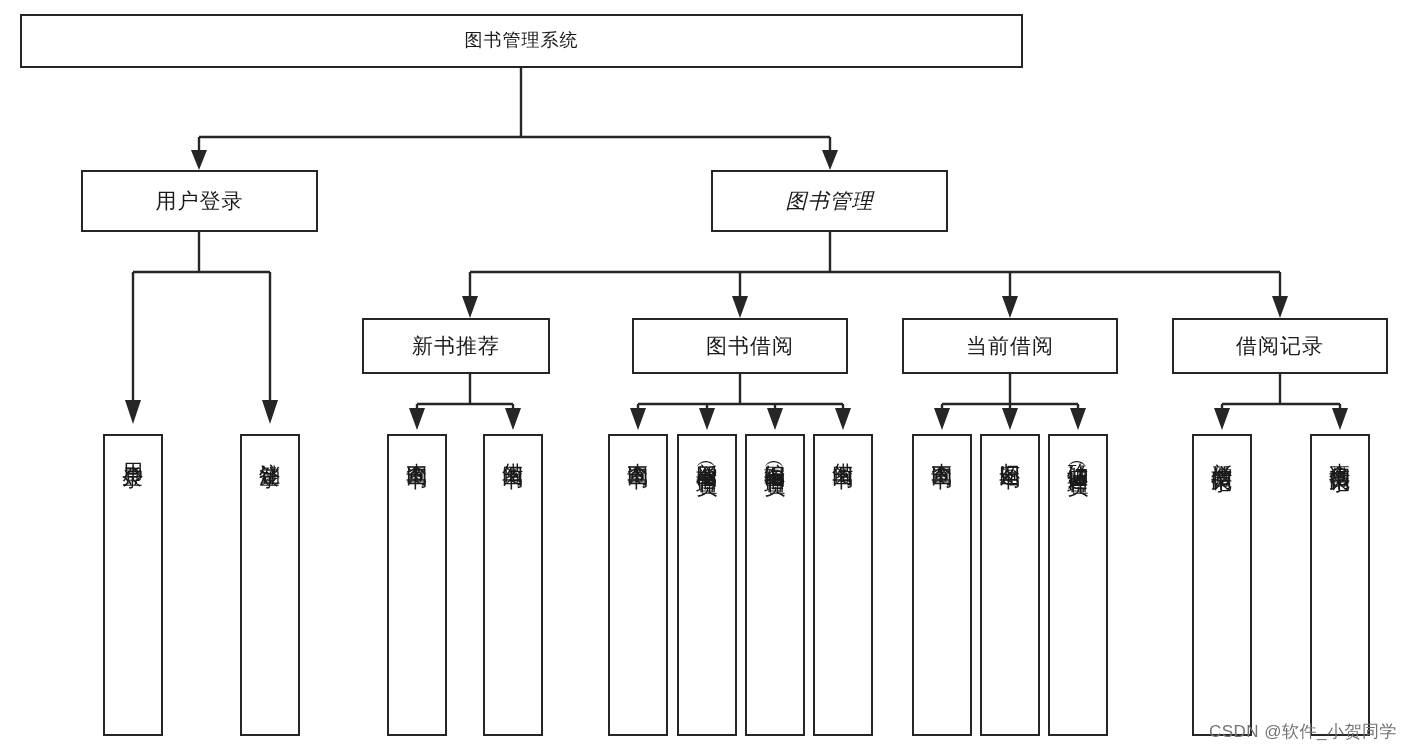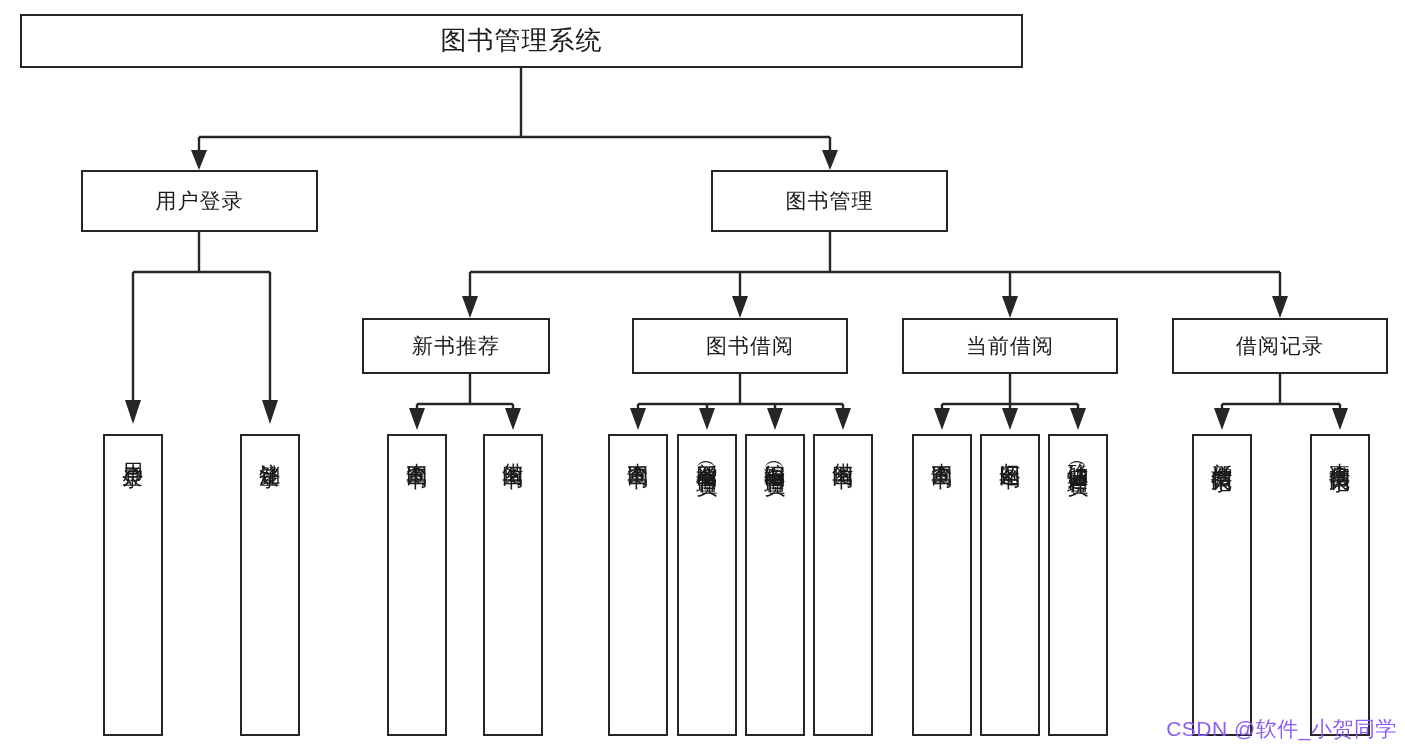--- a/index.html
+++ b/index.html
@@ -34,21 +34,22 @@
     display: block;
     text-align: center;
     line-height: 1.15;
     white-space: nowrap;
   }
   
   .node.h .label {
     font-size: 21px;
   }
   .node.root .label {
-    font-size: 26px;
+    font-size: 18px;
+    font-family: Liberation Mono, monospace;
   }
   
   .node.v {
     align-items: flex-start;
     justify-content: center;
     padding-top: 10px;
   }
   .node.v .label {
     writing-mode: vertical-rl;
     text-orientation: upright;
@@ -72,22 +73,22 @@
     fill: none;
   }
   #wires polygon {
     fill: #262626;
   }
   
   #watermark {
     position: absolute;
     right: 8px;
     bottom: 4px;
-    font-size: 21px;
-    color: #8b5cf6;
+    font-size: 17px;
+    color: #737373;
     letter-spacing: 0.5px;
     white-space: nowrap;
     user-select: none;
   }
 </style>
 </head>
 <body>
 
 <div id="canvas">
 
@@ -155,21 +156,21 @@
     <polygon points="1332,408 1348,408 1340,430"></polygon>
   </svg>
 
   <div class="node h root" style="left:20px; top:14px; width:1003px; height:54px;">
     <span class="label">图书管理系统</span>
   </div>
 
   <div class="node h" style="left:81px; top:170px; width:237px; height:62px;">
     <span class="label">用户登录</span>
   </div>
-  <div class="node h" style="left:711px; top:170px; width:237px; height:62px;">
+  <div class="node h" style="left:711px; top:170px; width:237px; height:62px;font-style:italic;">
     <span class="label">图书管理</span>
   </div>
 
   <div class="node h" style="left:362px; top:318px; width:188px; height:56px;">
     <span class="label">新书推荐</span>
   </div>
   <div class="node h" style="left:632px; top:318px; width:216px; height:56px;padding-left:20px;">
     <span class="label">图书借阅</span>
   </div>
   <div class="node h" style="left:1172px; top:318px; width:216px; height:56px;">

